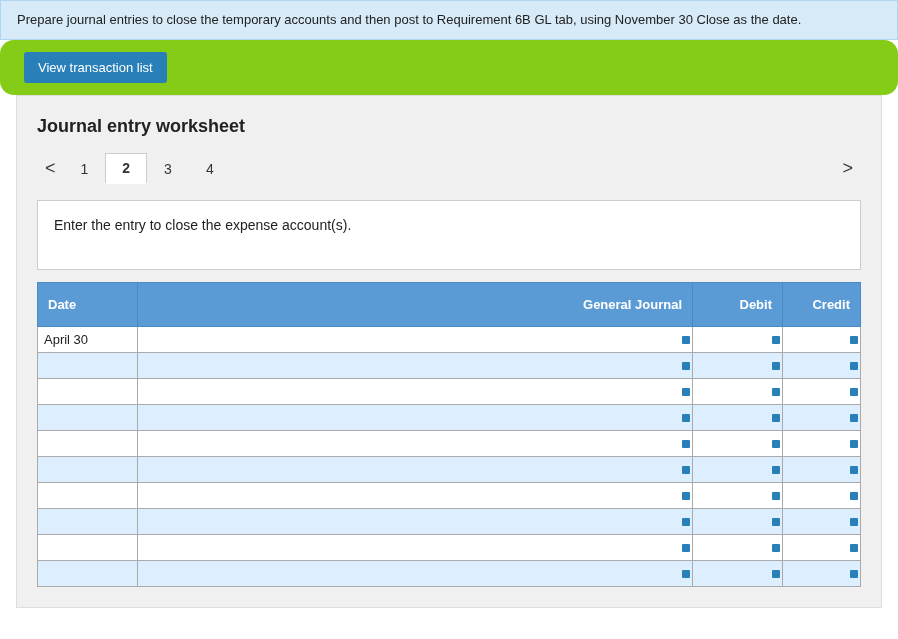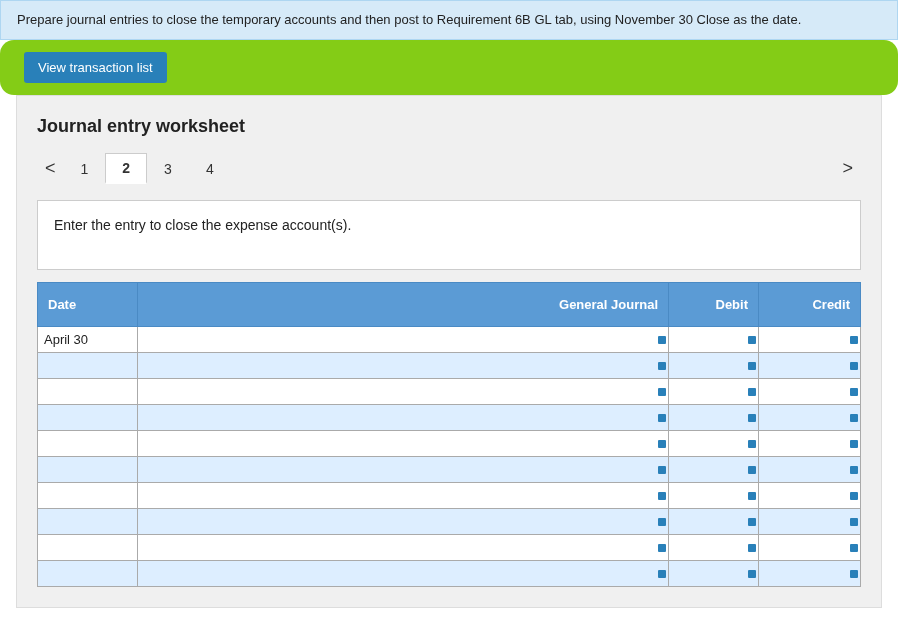--- a/index.html
+++ b/index.html
@@ -202,21 +202,21 @@
     <span>Enter the entry to close the expense account(s).</span>
   </div>
 
 
   <table class="journal-table">
     <thead>
       <tr>
         <th style="width:100px">Date</th>
         <th class="center">General Journal</th>
         <th style="width:90px" class="center">Debit</th>
-        <th style="width:102px" class="center">Credit</th>
+        <th style="width:78px" class="center">Credit</th>
       </tr>
     </thead>
     <tbody id="journal-tbody">
     <tr>
           <td style="font-size: 13px; padding: 4px 6px;">April 30</td>
           <td class="input-cell"><input type="text" style=""><span class="cell-marker"></span></td>
           <td class="input-cell"><input type="text" style=""><span class="cell-marker"></span></td>
           <td class="input-cell"><input type="text" style=""><span class="cell-marker"></span></td>
         </tr>
         <tr>

